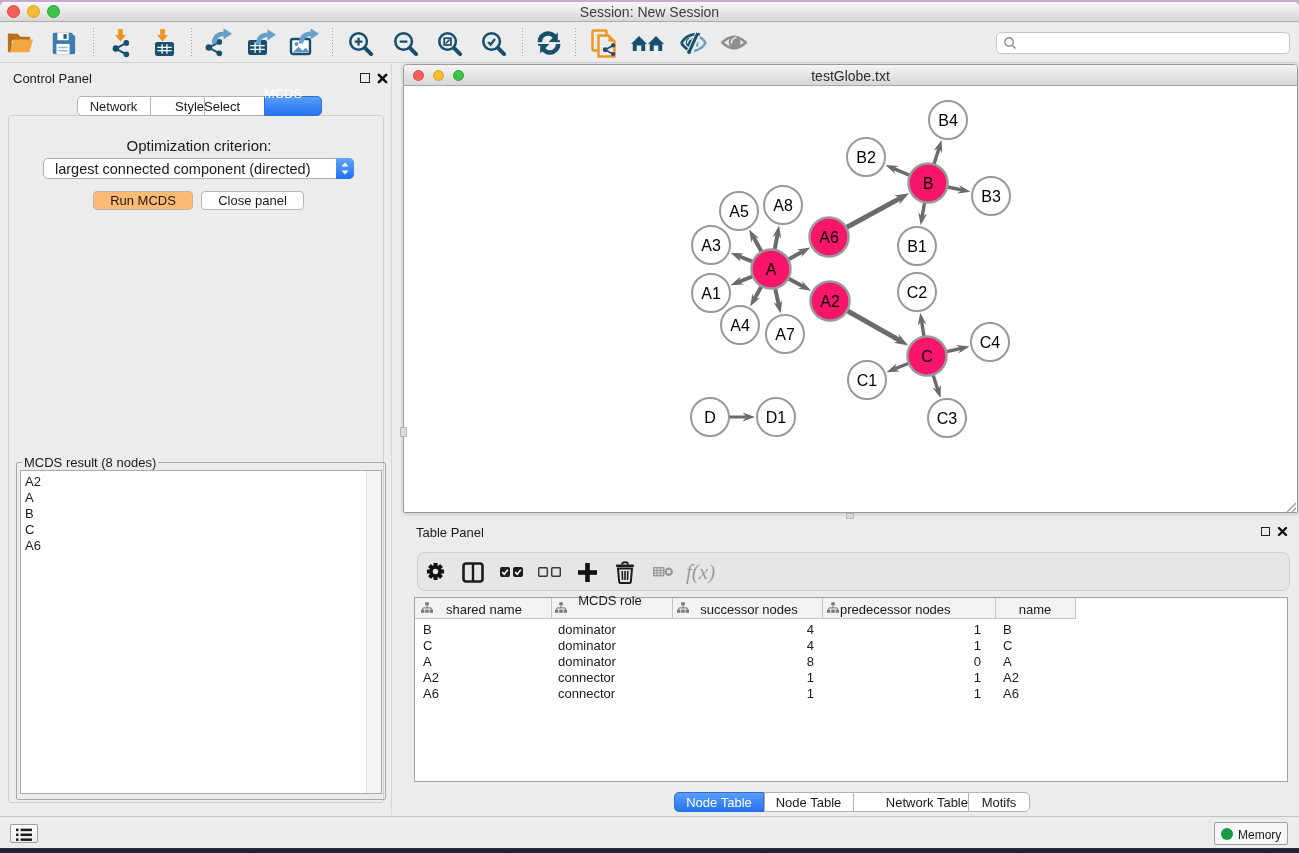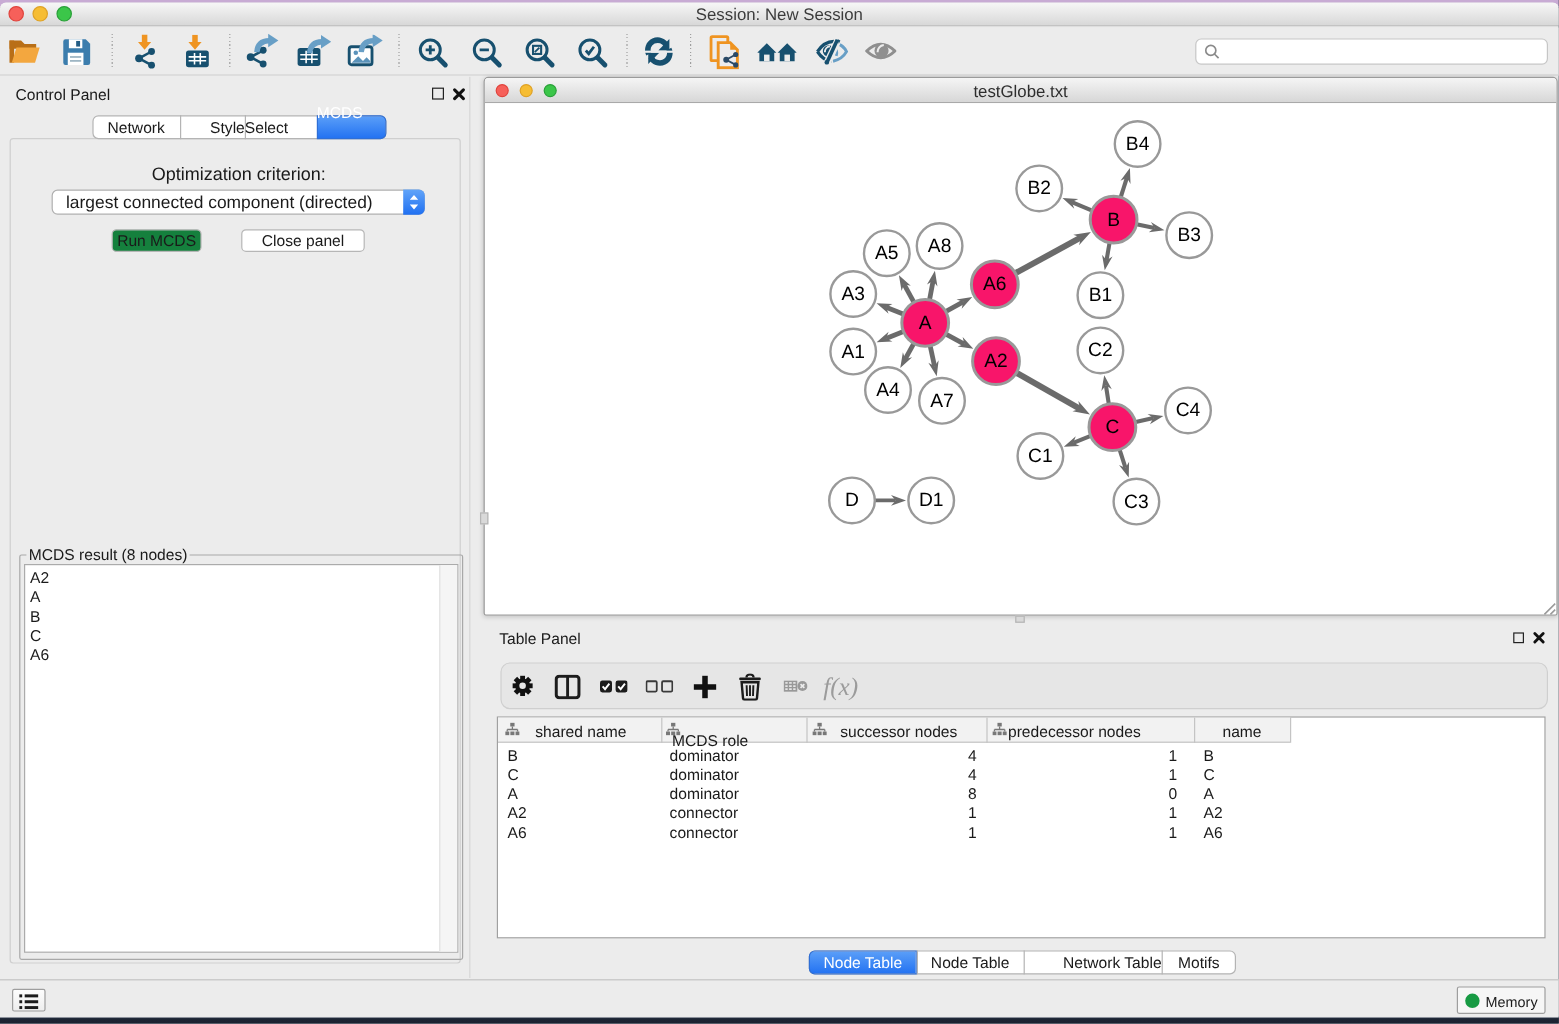--- a/index.html
+++ b/index.html
@@ -153,21 +153,21 @@
 <div class="abs t13" style="left:150px;top:97px;width:54px;text-align:right">Style</div>
 <div class="abs t13" style="left:204px;top:97px;width:60px;text-align:left">Select</div>
 <div class="abs t13" style="left:264px;top:84px;width:40px;text-align:left;color:#fff">MCDS</div>
 <div class="abs t13" style="left:43px;top:135px;width:312px;text-align:center;font-size:15px">Optimization criterion:</div>
 <div class="abs" style="left:43px;top:156px;width:311px;height:21px;background:#fff;border:1px solid #b0b0b0;border-radius:5px"></div>
 <div class="abs" style="left:55px;top:159px;font-size:14.5px;color:#1a1a1a">largest connected component (directed)</div>
 <div class="abs" style="left:336px;top:156px;width:18px;height:21px;background:linear-gradient(#61a4f9,#2070f1);border-radius:0 5px 5px 0"></div>
 <svg class="abs" style="left:339px;top:159px" width="12" height="15" viewBox="0 0 12 15">
       <path d="M2.5 5.5 L6 1.5 L9.5 5.5 z M2.5 9.5 L6 13.5 L9.5 9.5 z" fill="#fff"></path>
     </svg>
-<div class="abs t13" style="left:93px;top:189px;width:75px;height:19px;background:#15803d;border:1px solid #b6b6b6;border-radius:4px;text-align:center;line-height:17px">Run MCDS</div>
+<div class="abs t13" style="left:93px;top:189px;width:100px;height:19px;background:#fdba74;border:1px solid #b6b6b6;border-radius:4px;text-align:center;line-height:17px">Run MCDS</div>
 <div class="abs t13" style="left:201px;top:189px;width:103px;height:19px;background:#fff;border:1px solid #b6b6b6;border-radius:4px;text-align:center;line-height:17px">Close panel</div>
 <div class="abs" style="left:16px;top:460px;width:370px;height:338px;border:1px solid #a8a8a8;border-radius:2px"></div>
 <div class="abs t13" style="left:22px;top:453px;background:#ececec;padding:0 2px">MCDS result (8 nodes)</div>
 <div class="abs" style="left:20px;top:468px;width:362px;height:324px;background:#fff;border:1px solid #ababab"></div>
 <div class="abs" style="left:366px;top:469px;width:15px;height:322px;background:#f5f5f5;border-left:1px solid #e0e0e0"></div>
 <div class="abs t13" style="left:25px;top:472px">A2</div>
 <div class="abs t13" style="left:25px;top:488px">A</div>
 <div class="abs t13" style="left:25px;top:504px">B</div>
 <div class="abs t13" style="left:25px;top:520px">C</div>
 <div class="abs t13" style="left:25px;top:536px">A6</div>
@@ -360,21 +360,21 @@
       <rect x="4" y="0" width="3.4" height="3" fill="#787878"></rect>
       <line x1="5.7" y1="3" x2="5.7" y2="5.4" stroke="#787878" stroke-width="1"></line>
       <line x1="1.6" y1="5.4" x2="9.8" y2="5.4" stroke="#787878" stroke-width="1"></line>
       <line x1="1.6" y1="5.4" x2="1.6" y2="7" stroke="#787878" stroke-width="1"></line>
       <line x1="9.8" y1="5.4" x2="9.8" y2="7" stroke="#787878" stroke-width="1"></line>
       <rect x="0" y="7" width="3.2" height="3" fill="#787878"></rect>
       <rect x="4.1" y="7" width="3.2" height="3" fill="#787878"></rect>
       <rect x="8.2" y="7" width="3.2" height="3" fill="#787878"></rect>
     </svg>
 <div class="abs t13" style="left:434px;top:600px;width:100px;text-align:center">shared name</div>
-<div class="abs t13" style="left:560px;top:608px;width:100px;text-align:left">MCDS role</div>
+<div class="abs t13" style="left:560px;top:591px;width:100px;text-align:center">MCDS role</div>
 <div class="abs t13" style="left:689px;top:600px;width:120px;text-align:center">successor nodes</div>
 <div class="abs t13" style="left:840px;top:600px;width:140px;text-align:left">predecessor nodes</div>
 <div class="abs t13" style="left:985px;top:600px;width:100px;text-align:center">name</div>
 <div class="abs t13" style="left:423px;top:620px">B</div>
 <div class="abs t13" style="left:558px;top:620px">dominator</div>
 <div class="abs t13" style="left:700px;top:620px;width:114px;text-align:right">4</div>
 <div class="abs t13" style="left:870px;top:620px;width:111px;text-align:right">1</div>
 <div class="abs t13" style="left:1003px;top:620px">B</div>
 <div class="abs t13" style="left:423px;top:636px">C</div>
 <div class="abs t13" style="left:558px;top:636px">dominator</div>

